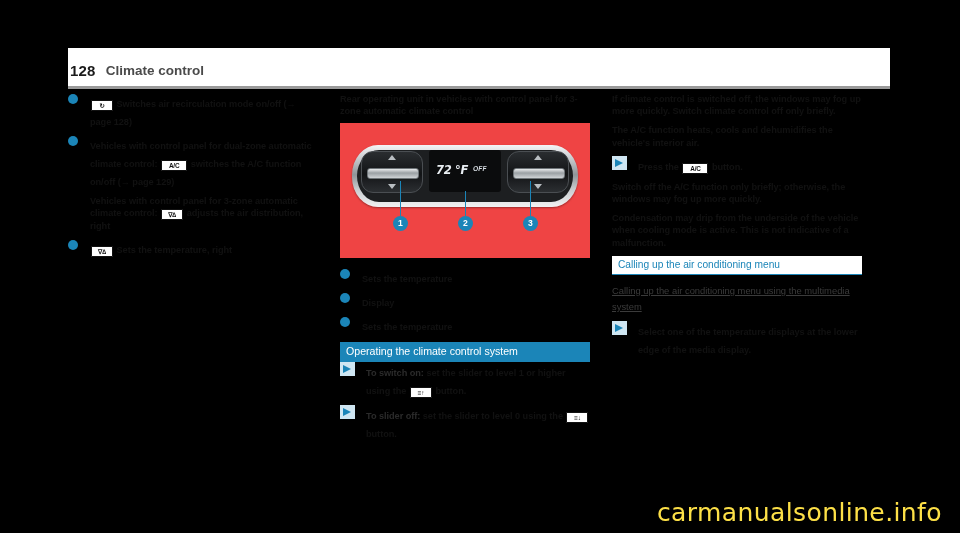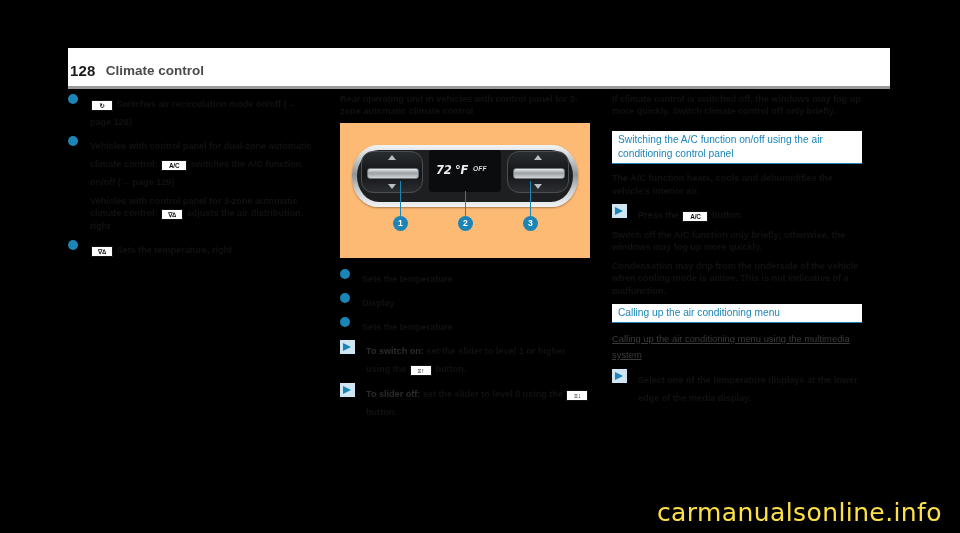--- a/index.html
+++ b/index.html
@@ -205,21 +205,21 @@
     line-height: 12px;
     font-weight: bold;
     color: #111;
     margin: 0 0 6px 0;
     letter-spacing: -.05px;
   }
   .figure {
     position: relative;
     width: 250px;
     height: 135px;
-    background: #fdba74;
+    background: #ef4444;
     margin-bottom: 10px;
   }
   .unit-wrap {
     position: absolute;
     left: 12px;
     top: 22px;
     width: 226px;
     height: 62px;
   }
   .bezel {
@@ -419,20 +419,21 @@
       </div>
       <div class="bullet-row">
         <span class="bullet-dot"></span>
         <span class="bullet-text">Display</span>
       </div>
       <div class="bullet-row">
         <span class="bullet-dot"></span>
         <span class="bullet-text">Sets the temperature</span>
       </div>
 
+      <div class="h-bar">Operating the climate control system</div>
 
       <div class="step-row">
         <span class="step-tri-bg"></span>
         <span class="step-tri"></span>
         <span class="step-text">
           <span class="lead">To switch on:</span>
           <span>set the slider to level 1 or higher using the</span>
           <span class="keycap">≡↑</span>
           <span>button.</span>
         </span>
@@ -448,21 +449,20 @@
           <span>button.</span>
         </span>
       </div>
 
     </div>
 
     <div class="col" id="col3">
 
       <div class="para">If climate control is switched off, the windows may fog up more quickly. Switch climate control off only briefly.</div>
 
-      <div class="h-sub" style="margin-top:14px;">Switching the A/C function on/off using the air conditioning control panel</div>
 
       <div class="para">The A/C function heats, cools and dehumidifies the vehicle's interior air.</div>
 
       <div class="step-row">
         <span class="step-tri-bg"></span>
         <span class="step-tri"></span>
         <span class="step-text">
           <span>Press the</span>
           <span class="keycap wide">A/C</span>
           <span>button.</span>

